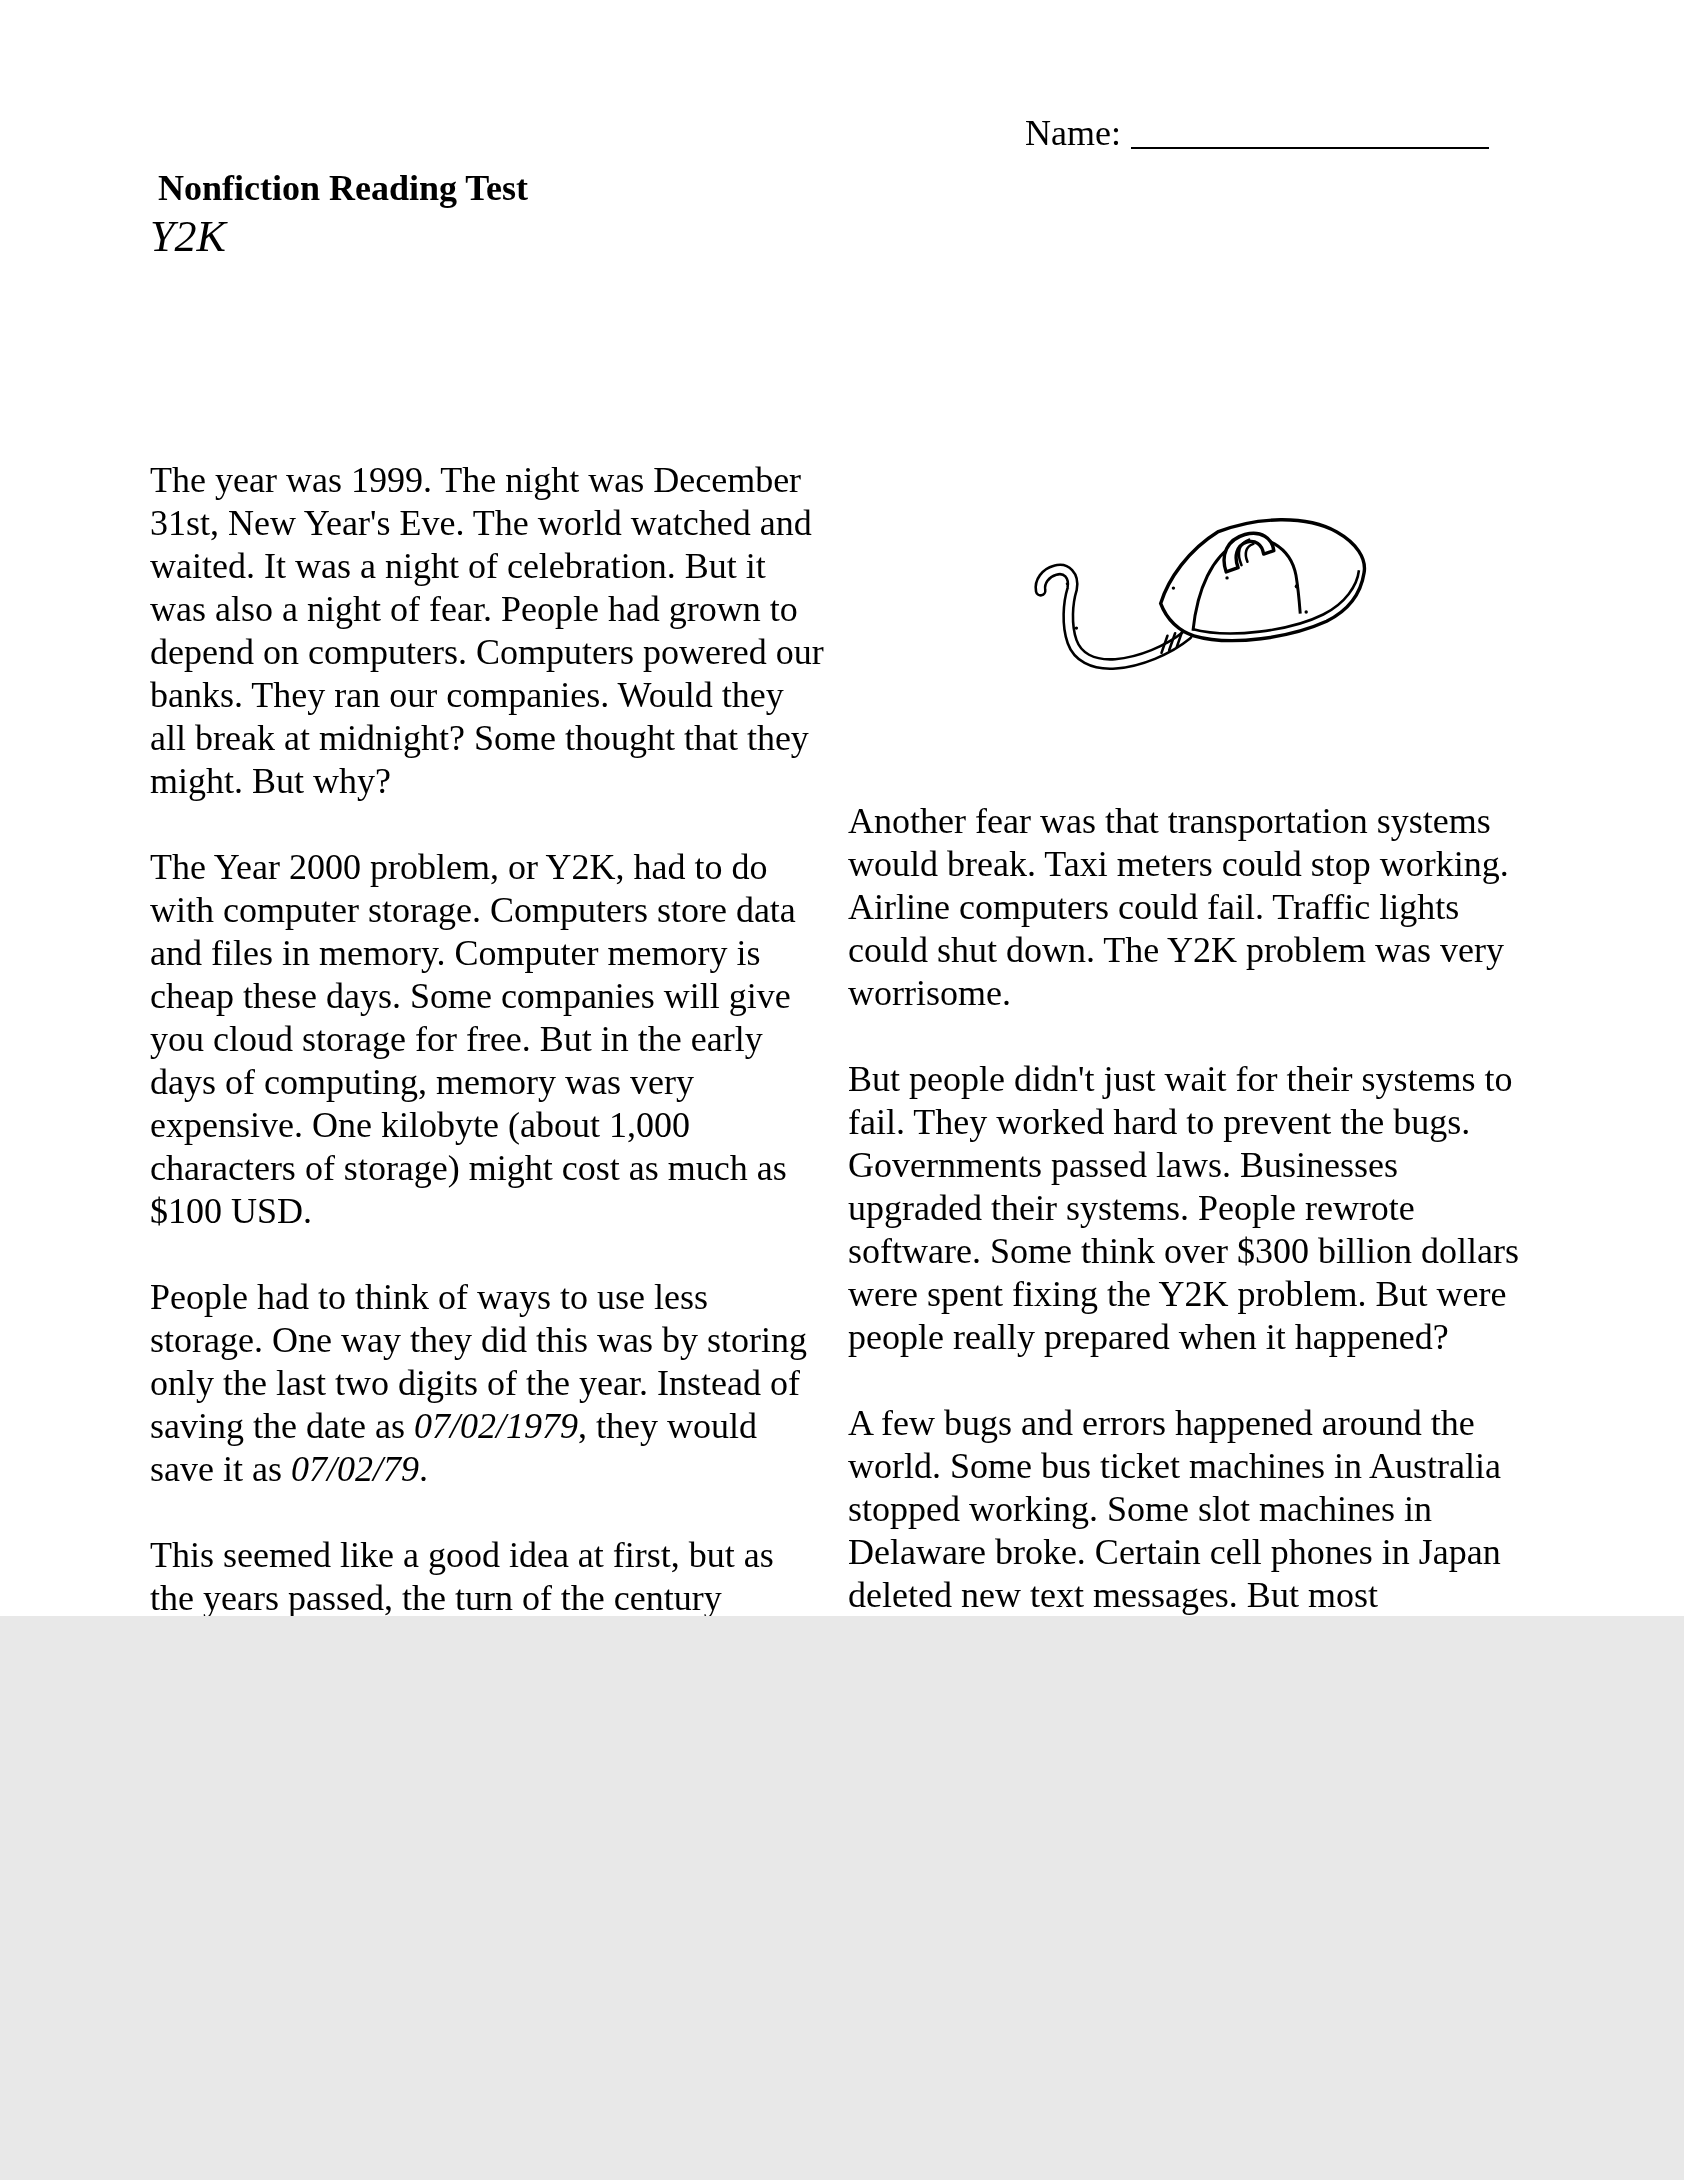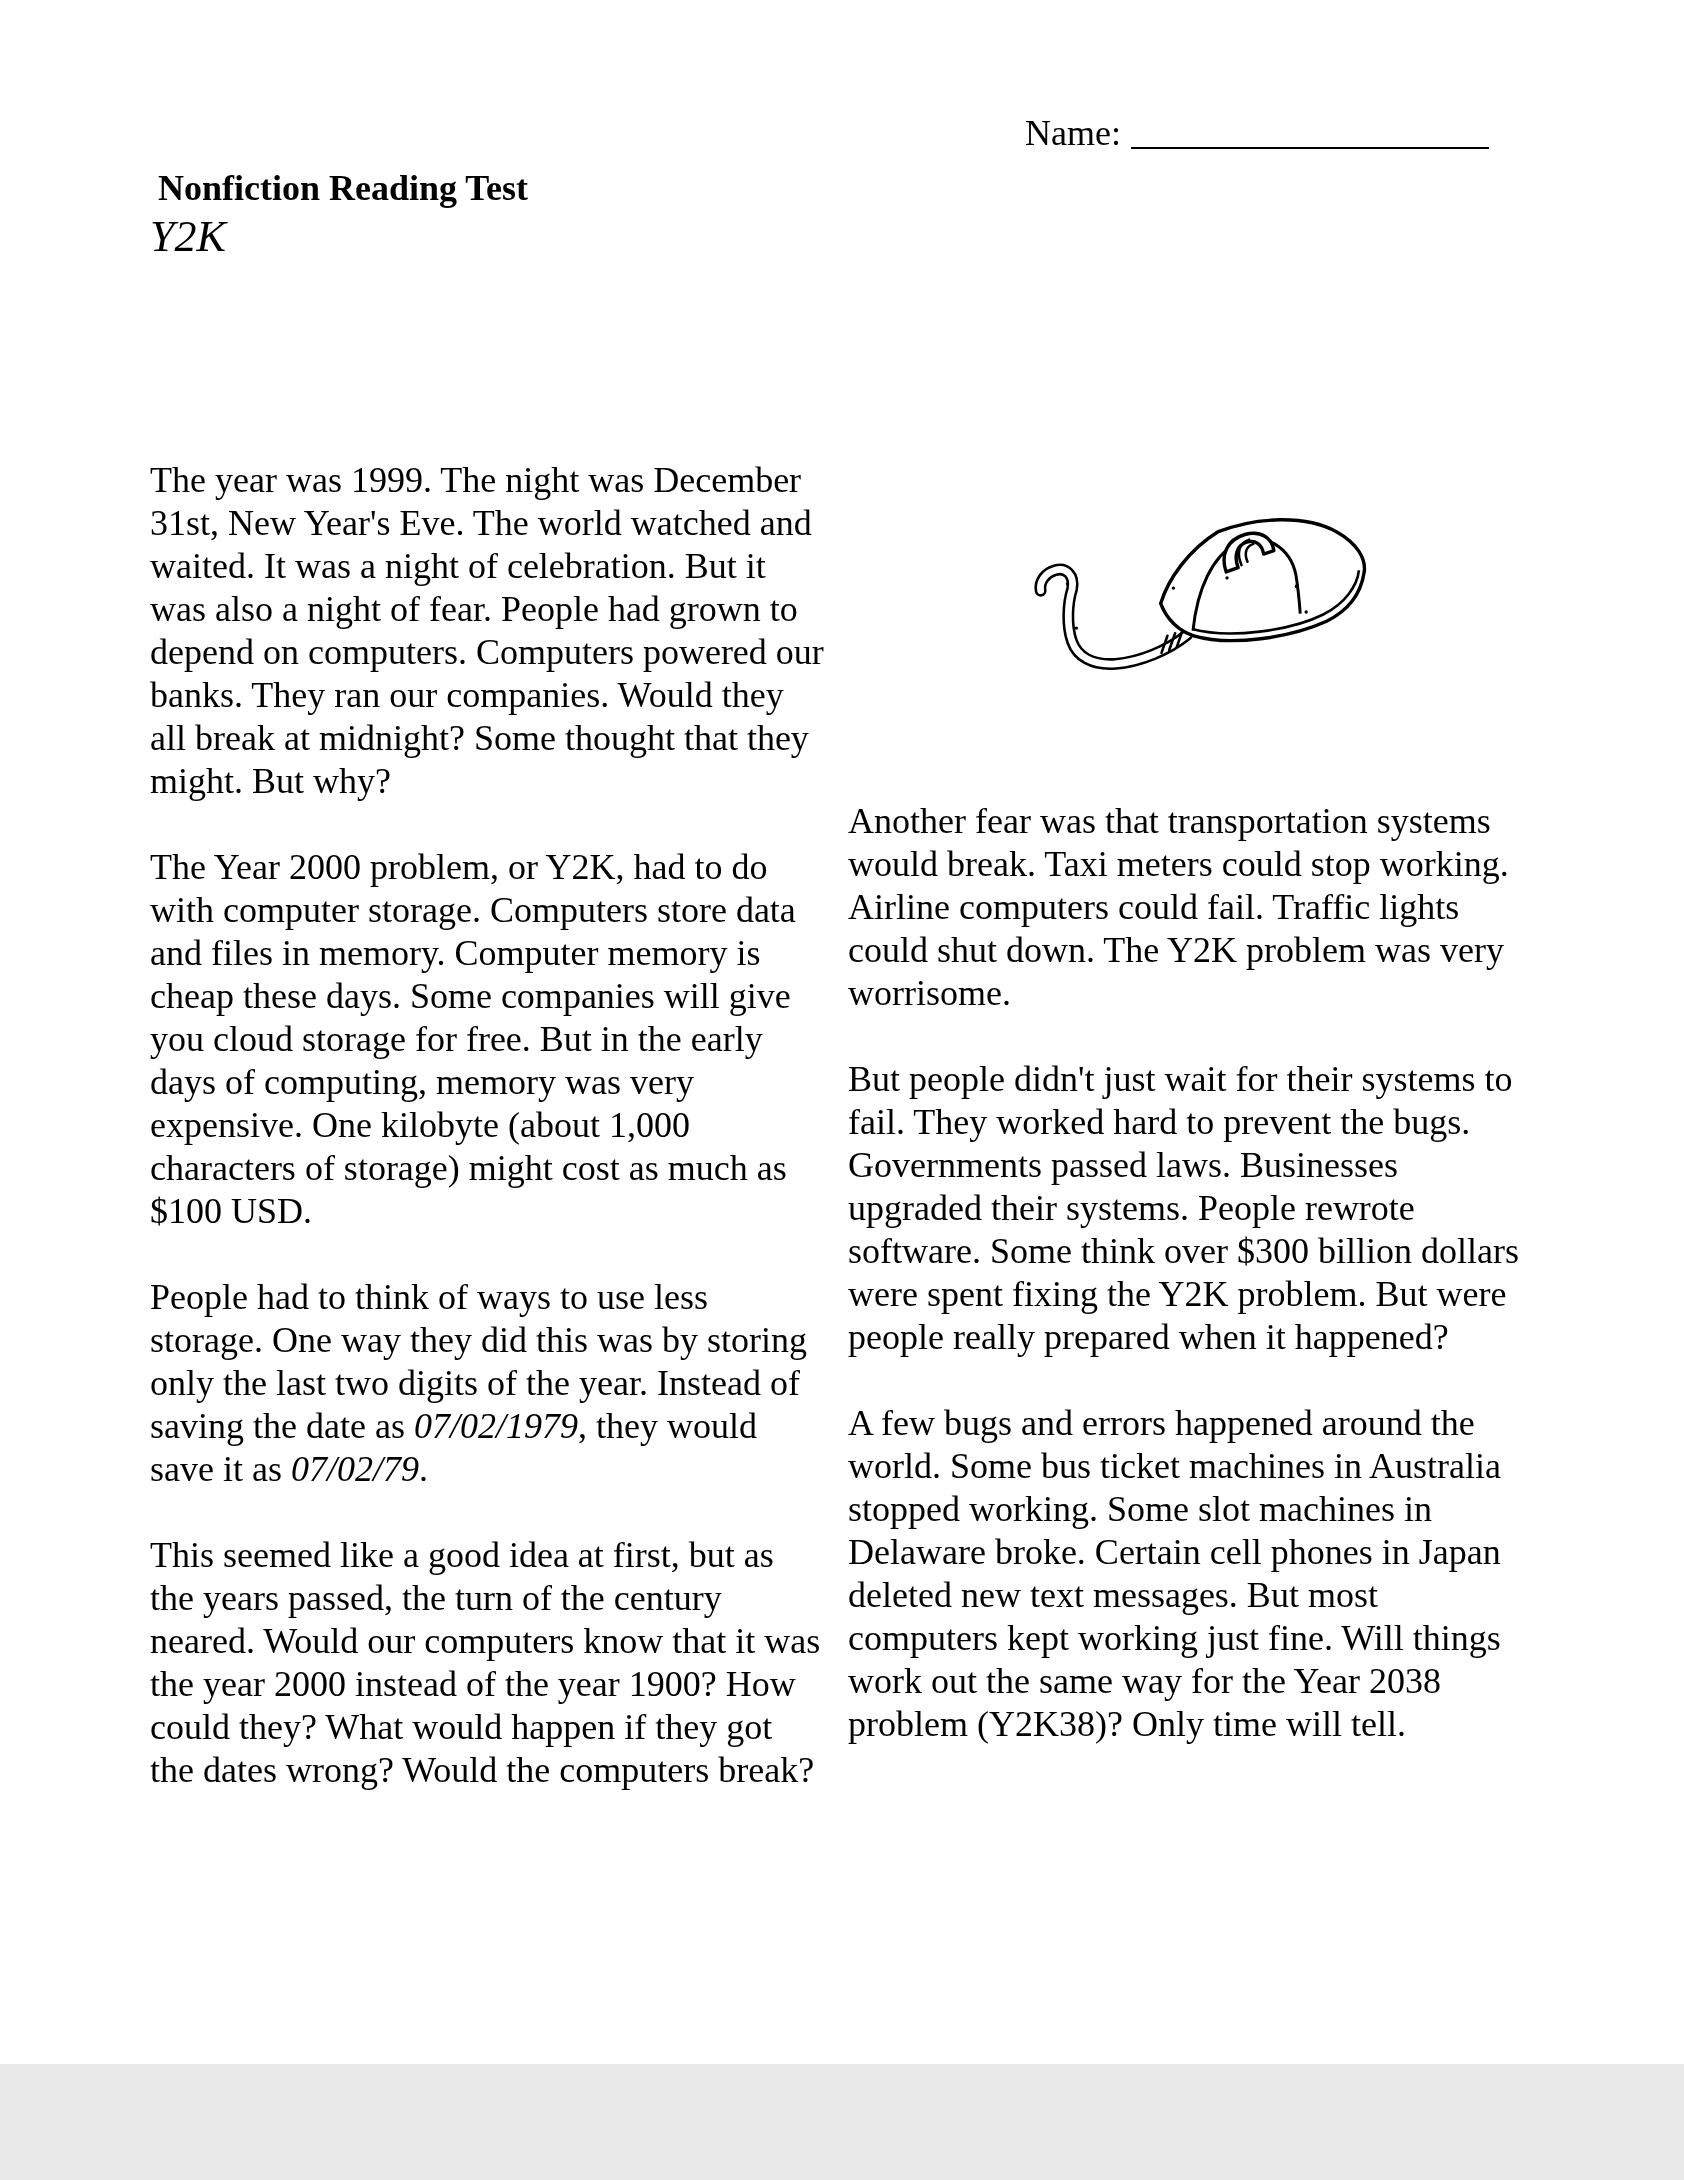--- a/index.html
+++ b/index.html
@@ -1,18 +1,18 @@
 <!DOCTYPE html>
 <html style="font-size:13.6px"><head>
 <meta charset="utf-8">
 <style>
   html,body{margin:0;padding:0;background:#e8e8e8;}
   .sheet{
     position:relative;
-    width:1685px;height:2064px;
+    width:1685px;height:1616px;
     background:#ffffff;
     color:#000000;
     font-family:"Liberation Serif","DejaVu Serif",serif;
     font-size:36px;line-height:43px;
     overflow:hidden;
   }
   .name-row{
     position:absolute;left:1025px;top:112px;
     display:flex;align-items:flex-end;
   }

